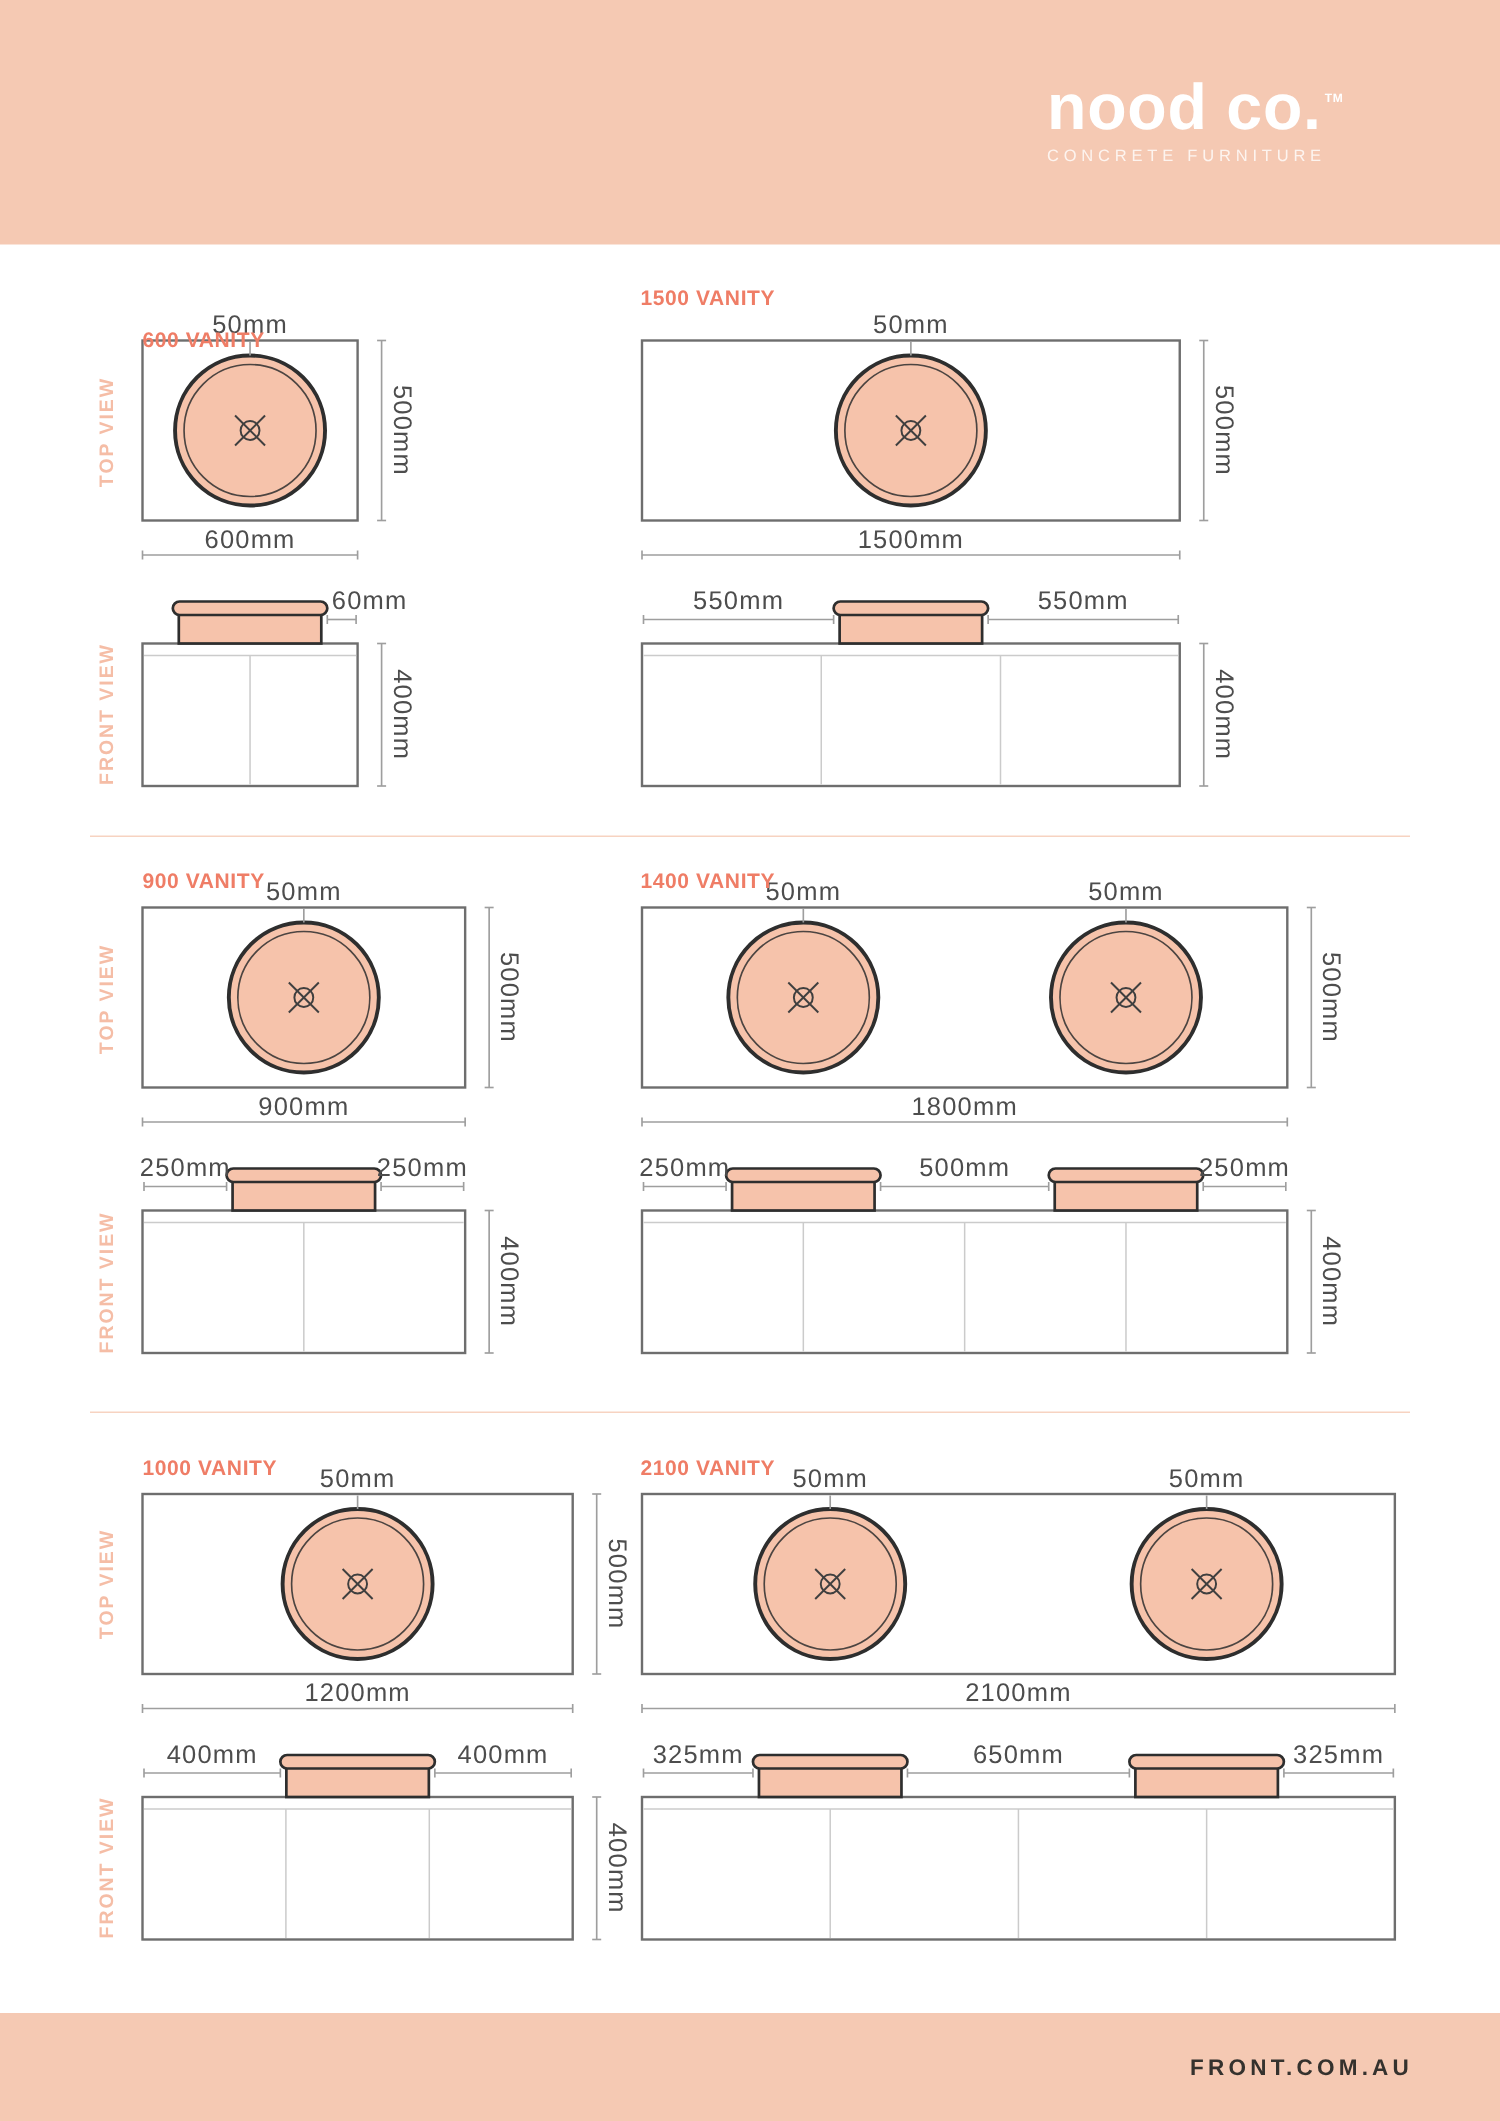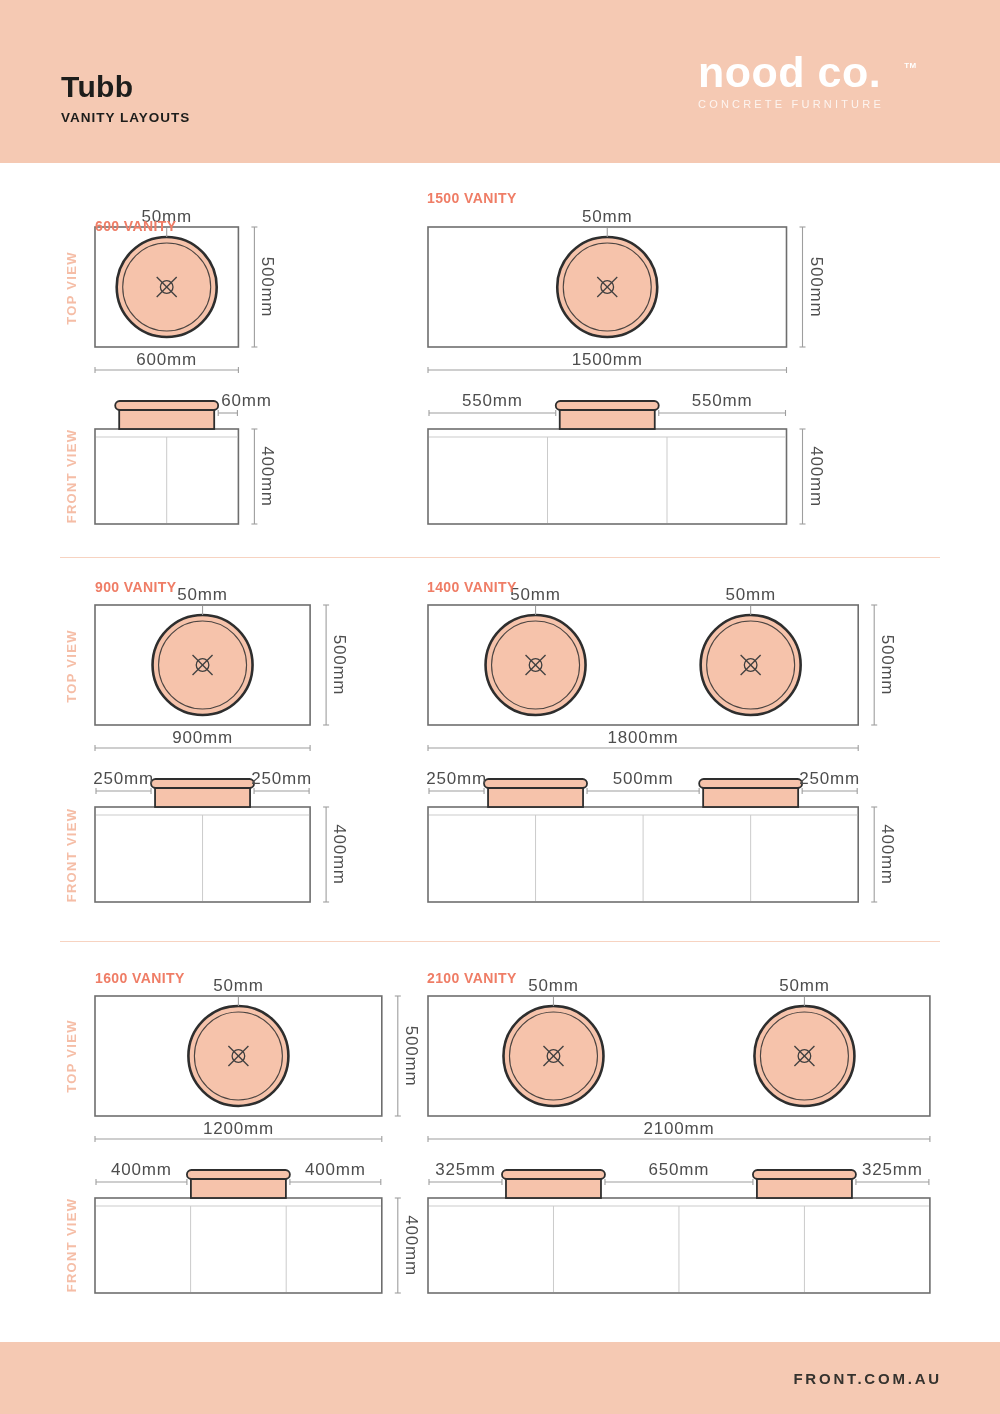--- a/index.html
+++ b/index.html
@@ -11,44 +11,40 @@
   .band { position:absolute; left:0; width:1000px; background:var(--band); }
   .band.header { top:0; height:163px; }
   .band.footer { top:1342px; height:72px; }
 
   .title-block { position:absolute; left:61px; top:70px; }
   .page-title { font-size:30px; font-weight:bold; color:var(--ink-strong); letter-spacing:0.3px; }
   .page-subtitle { font-size:13.5px; font-weight:bold; color:var(--ink-strong); letter-spacing:1px; margin-top:6px; }
 
   .logo-block { position:absolute; left:698px; top:52px; color:var(--brand-text); }
   .logo-line { font-size:43px; font-weight:bold; letter-spacing:0.5px; line-height:40px; white-space:nowrap; }
-  .logo-line .tm { font-size:8px; font-weight:bold; vertical-align:top; position:relative; top:-6px; left:2px; letter-spacing:0.5px;margin-left:21px; }
+  .logo-line .tm { font-size:8px; font-weight:bold; vertical-align:top; position:relative; top:-6px; left:2px; letter-spacing:0.5px; }
   .logo-tagline { font-size:11px; letter-spacing:3.2px; margin-top:6px; opacity:0.8; white-space:nowrap; }
 
   .footer-url { position:absolute; right:58px; top:1370px; font-size:15px; font-weight:bold;
     letter-spacing:2.8px; color:var(--footer-text); }
 
   .vanity-title { position:absolute; font-size:14px; font-weight:bold; letter-spacing:0.4px;
     color:var(--coral); white-space:nowrap; }
 
   .side-label { position:absolute; left:71px; font-size:13px; font-weight:bold; letter-spacing:1.3px;
     color:var(--salmon-light); transform:translate(-50%,-50%) rotate(-90deg); white-space:nowrap; }
 
   .separator { position:absolute; left:60px; width:880px; height:1px; background:var(--separator); }
 
   svg text { font-family:"Liberation Sans", sans-serif; }
 </style>
 </head>
 <body>
 
 <div class="band header">
-  <div class="title-block">
-    <div class="page-title">Tubb</div>
-    <div class="page-subtitle">VANITY LAYOUTS</div>
-  </div>
   <div class="logo-block">
     <div class="logo-line"><span>nood co.</span><span class="tm">TM</span></div>
     <div class="logo-tagline">CONCRETE FURNITURE</div>
   </div>
 </div>
 
 <svg id="diagram-svg" width="1000" height="1414" style="position:absolute;left:0;top:0;">
     <g>
       <g>
         <rect x="95" y="227" width="143.4" height="120" fill="#ffffff" stroke="#6E6E6E" stroke-width="1.6"></rect>
@@ -318,21 +314,21 @@
         <line x1="928.9" y1="1179" x2="928.9" y2="1185" stroke="#9E9E9E" stroke-width="1.1"></line>
         <text x="892.4124999999999" y="1175" text-anchor="middle" fill="#4D4D4D" font-size="17" letter-spacing="0.8">325mm</text>
       </g>
     </g>
   </svg>
 
 <div class="vanity-title" style="left:95px;top:218px;">600 VANITY</div>
 <div class="vanity-title" style="left:427px;top:190px;">1500 VANITY</div>
 <div class="vanity-title" style="left:95px;top:579px;">900 VANITY</div>
 <div class="vanity-title" style="left:427px;top:579px;">1400 VANITY</div>
-<div class="vanity-title" style="left:95px;top:970px;">1600 VANITY</div>
+<div class="vanity-title" style="left:95px;top:970px;">1000 VANITY</div>
 <div class="vanity-title" style="left:427px;top:970px;">2100 VANITY</div>
 
 <div class="side-label" style="top:288px;">TOP VIEW</div>
 <div class="side-label" style="top:476px;">FRONT VIEW</div>
 <div class="side-label" style="top:666px;">TOP VIEW</div>
 <div class="side-label" style="top:855px;">FRONT VIEW</div>
 <div class="side-label" style="top:1056px;">TOP VIEW</div>
 <div class="side-label" style="top:1245px;">FRONT VIEW</div>
 
 <div class="separator" style="top:557px;"></div>

